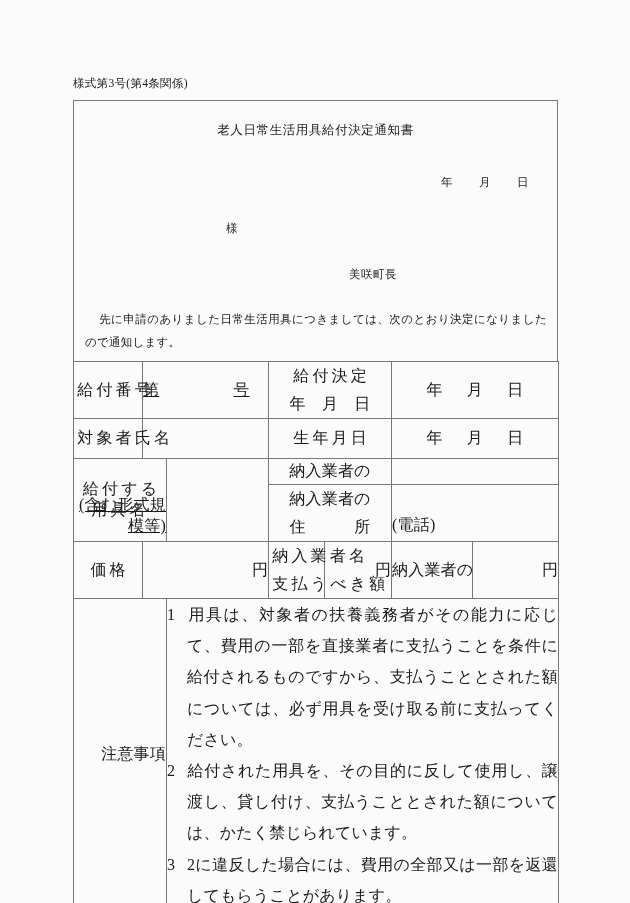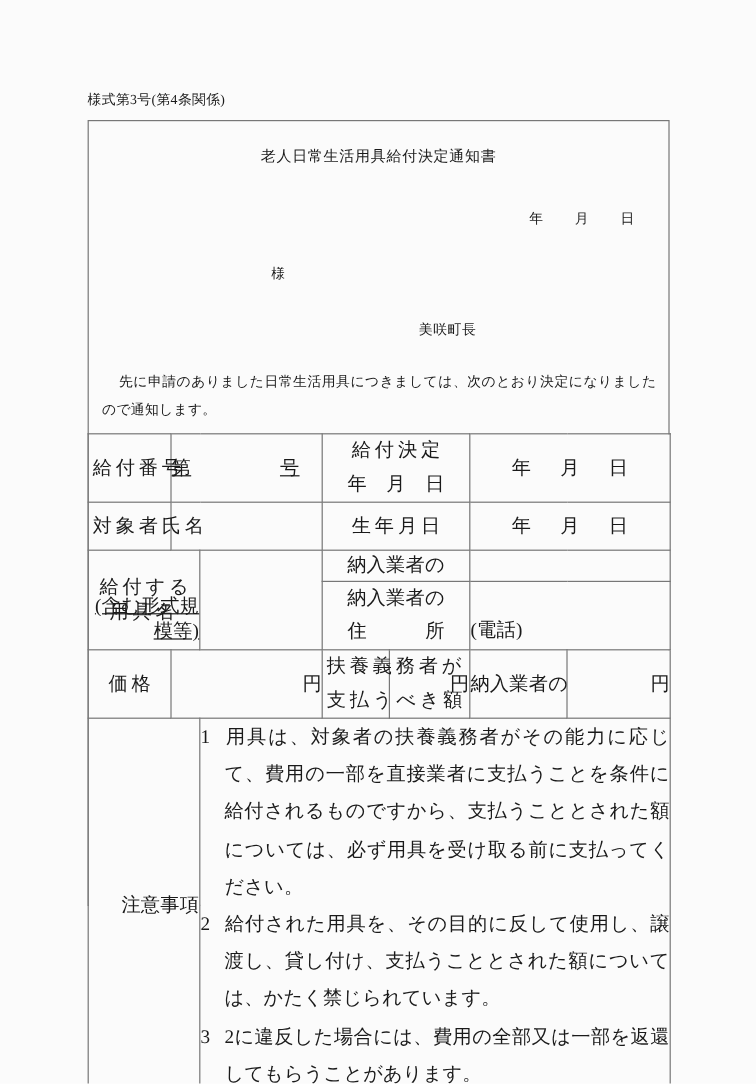--- a/index.html
+++ b/index.html
@@ -233,21 +233,21 @@
         </td>
         <td class="tel-cell" colspan="2" style="vertical-align:bottom;padding-bottom:5px">(電話)</td>
       </tr>
 
       <tr style="height:42px">
         <td class="lbl spread" style="width:45px">価格</td>
         <td class="yen" colspan="2">
           <span>円</span>
         </td>
         <td class="lbl two-line">
-          <div class="spread">扶養義務者が</div>
+          <div class="spread">納入業者名</div>
           <div class="spread">支払うべき額</div>
         </td>
         <td class="yen">
           <span>円</span>
         </td>
         <td class="lbl">納入業者の</td>
         <td class="yen">
           <span>円</span>
         </td>
       </tr>

